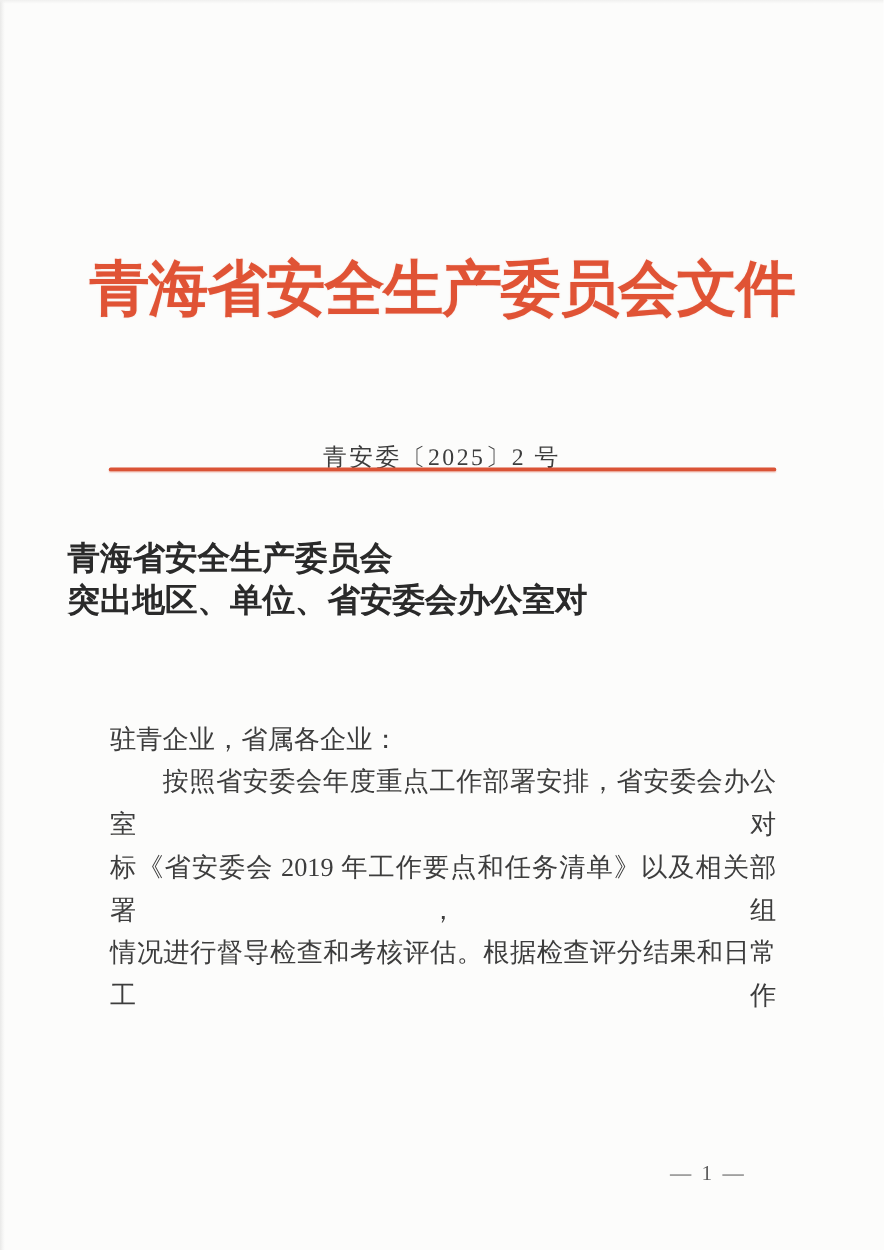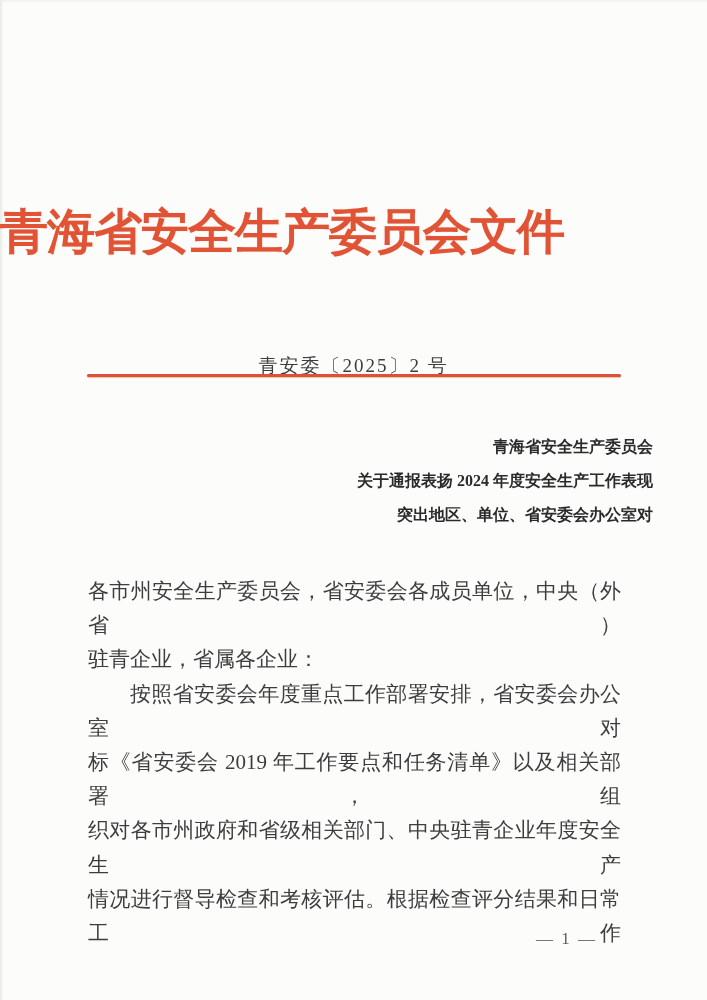--- a/index.html
+++ b/index.html
@@ -30,20 +30,21 @@
     left: 0; top: 0;
     width: 100%; height: 3px;
     background: linear-gradient(180deg, #f0f0ef 0%, rgba(252,252,251,0) 100%);
   }
 
   .org-title {
     position: absolute;
     top: 202px;
     left: 0;
     width: 100%;
+    text-align: center;
     font-size: 48px;
     line-height: 60px;
     font-weight: bold;
     letter-spacing: -1px;
     color: var(--accent-red, #e05335);
     text-shadow: 0 0 1px rgba(224, 83, 53, 0.35);
   }
 
   .doc-number {
     position: absolute;
@@ -66,22 +67,22 @@
     border-radius: 2px;
     background: var(--divider-red, #da5336);
     box-shadow: 0 1px 1px rgba(218, 83, 54, 0.35);
   }
 
   .doc-title {
     position: absolute;
     top: 430px;
     left: 54px;
     width: 599px;
-    text-align: right;
-    font-size: 16px;
+    text-align: left;
+    font-size: 26px;
     line-height: 34px;
     font-weight: bold;
     color: var(--title-text, #2a2a2a);
   }
 
   .doc-body {
     position: absolute;
     top: 574px;
     left: 88px;
     width: 533px;
@@ -124,28 +125,25 @@
   <div class="scan-edge-top"></div>
 
   <div class="org-title">青海省安全生产委员会文件</div>
 
   <div class="doc-number">青安委〔2025〕2 号</div>
 
   <div class="red-divider"></div>
 
   <div class="doc-title">
     <div class="title-line">青海省安全生产委员会</div>
-    <div class="title-line">关于通报表扬 2024 年度安全生产工作表现</div>
     <div class="title-line">突出地区、单位、省安委会办公室对</div>
   </div>
 
   <div class="doc-body">
-    <div class="body-line">各市州安全生产委员会，省安委会各成员单位，中央（外省）</div>
     <div class="body-line short">驻青企业，省属各企业：</div>
     <div class="body-line indent">按照省安委会年度重点工作部署安排，省安委会办公室对</div>
     <div class="body-line">标《省安委会 2019 年工作要点和任务清单》以及相关部署，组</div>
-    <div class="body-line">织对各市州政府和省级相关部门、中央驻青企业年度安全生产</div>
     <div class="body-line">情况进行督导检查和考核评估。根据检查评分结果和日常工作</div>
 
   </div>
 
   <div class="page-footer">— 1 —</div>
 </div>
 
 </body></html>

